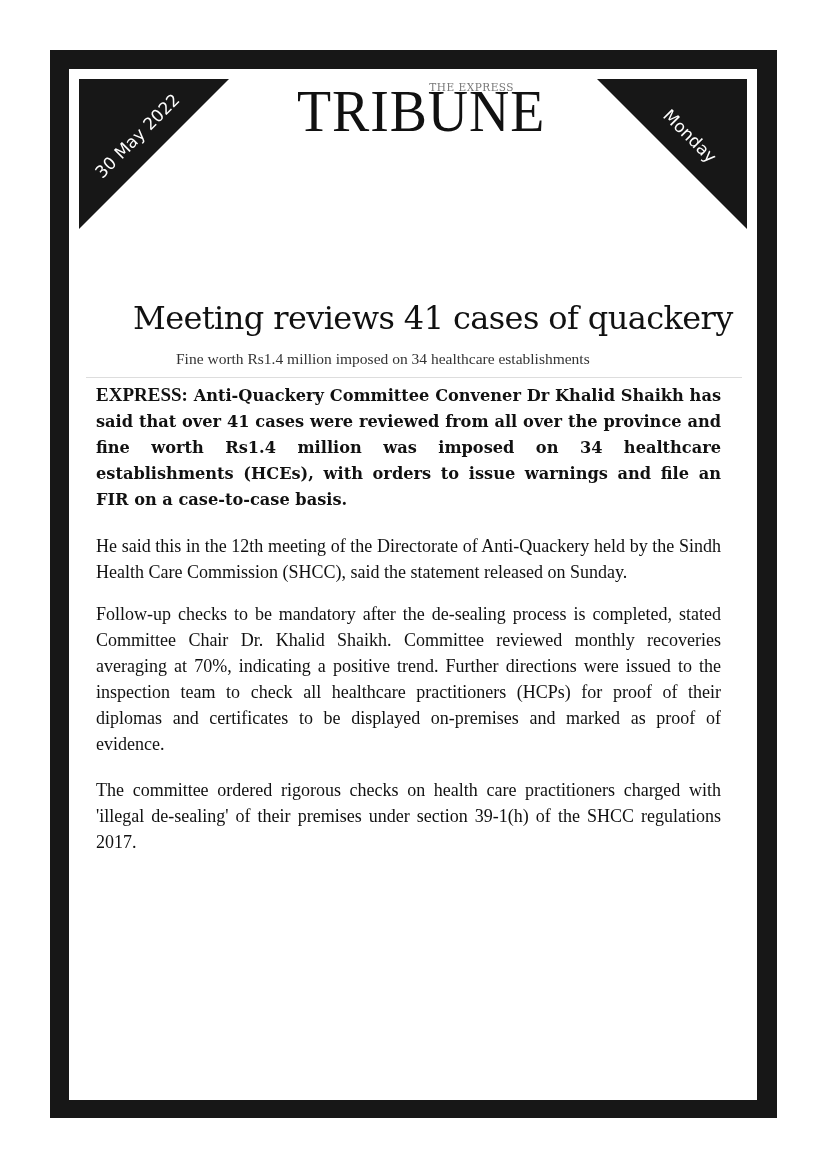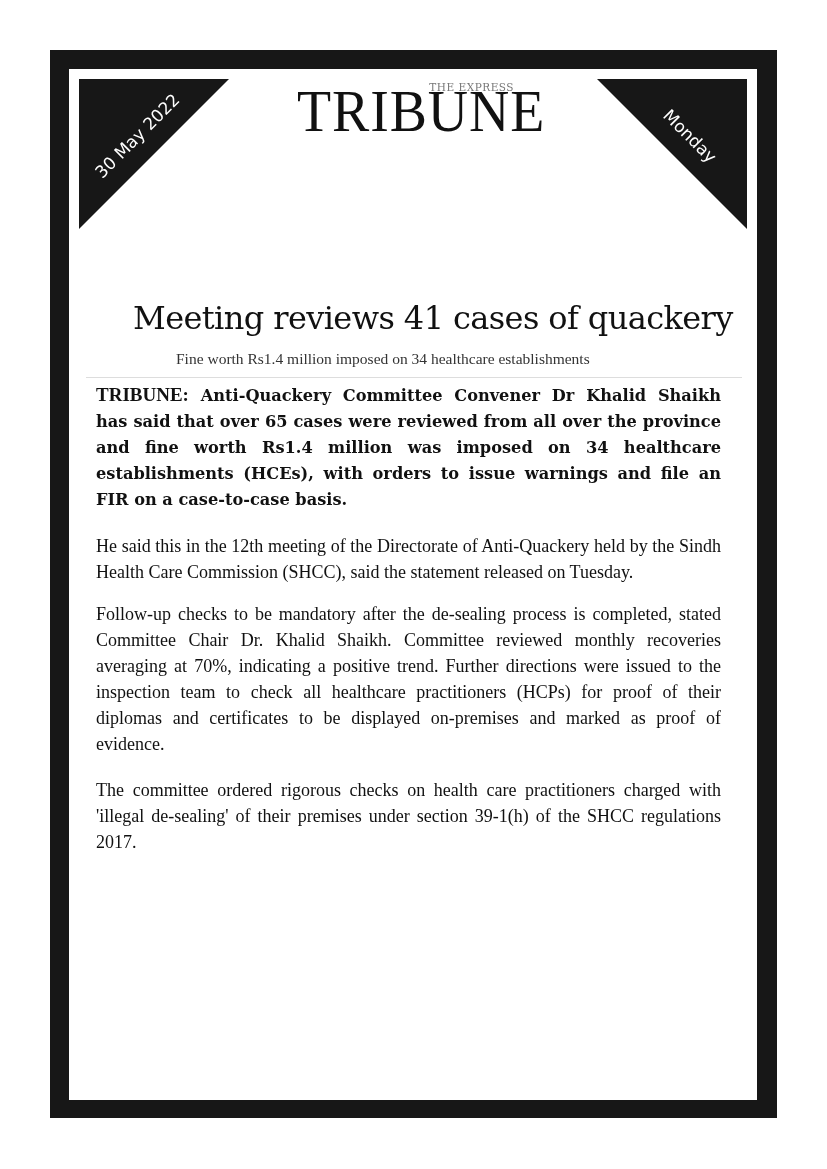--- a/index.html
+++ b/index.html
@@ -93,20 +93,20 @@
         <polygon points="0,0 150,0 150,150" fill="#171717"></polygon>
       </svg>
       <div class="corner-text">Monday</div>
     </div>
 
     <h1 class="headline" style="margin:0;font-weight:normal;">Meeting reviews 41 cases of quackery</h1>
     <div class="subheadline">Fine worth Rs1.4 million imposed on 34 healthcare establishments</div>
     <div class="divider"></div>
 
     <div class="article">
-      <p class="lead p1"><span class="dateline">TRIBUNE:</span> <span>Anti-Quackery Committee Convener Dr Khalid Shaikh has said that over 65 cases were reviewed from all over the province and fine worth Rs1.4 million was imposed on 34 healthcare establishments (HCEs), with orders to issue warnings and file an FIR on a case-to-case basis.</span></p>
-      <p class="p2">He said this in the 12th meeting of the Directorate of Anti-Quackery held by the Sindh Health Care Commission (SHCC), said the statement released on Tuesday.</p>
+      <p class="lead p1"><span class="dateline">EXPRESS:</span> <span>Anti-Quackery Committee Convener Dr Khalid Shaikh has said that over 41 cases were reviewed from all over the province and fine worth Rs1.4 million was imposed on 34 healthcare establishments (HCEs), with orders to issue warnings and file an FIR on a case-to-case basis.</span></p>
+      <p class="p2">He said this in the 12th meeting of the Directorate of Anti-Quackery held by the Sindh Health Care Commission (SHCC), said the statement released on Sunday.</p>
       <p class="p4">Follow-up checks to be mandatory after the de-sealing process is completed, stated Committee Chair Dr. Khalid Shaikh. Committee reviewed monthly recoveries averaging at 70%, indicating a positive trend. Further directions were issued to the inspection team to check all healthcare practitioners (HCPs) for proof of their diplomas and certificates to be displayed on-premises and marked as proof of evidence.</p>
       <p class="p5">The committee ordered rigorous checks on health care practitioners charged with 'illegal de-sealing' of their premises under section 39-1(h) of the SHCC regulations 2017.</p>
     </div>
 
   </div>
 </div>
 
 </body></html>

